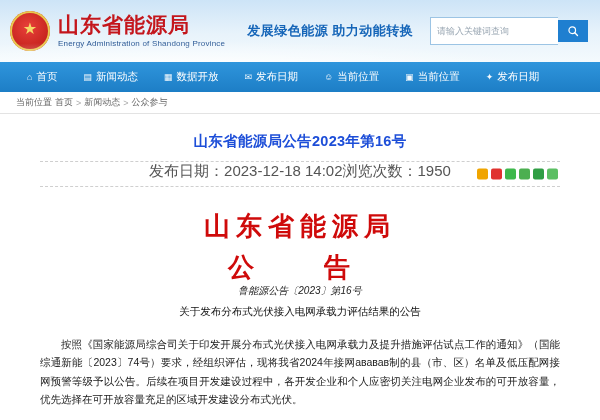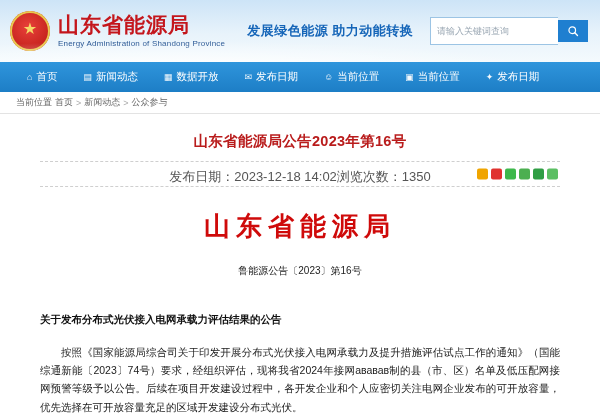--- a/index.html
+++ b/index.html
@@ -129,34 +129,34 @@
   .breadcrumb .sep { color: #aaa; }
 
   
   .article {
     padding: 10px 40px 0 40px;
   }
   .doc-title {
     text-align: center;
     font-size: 14.5px;
     font-weight: bold;
-    color: #b91c1c;
+    color: #1d4ed8;
     letter-spacing: .3px;
     margin-top: 8px;
     margin-bottom: 10px;
   }
   .meta-bar {
     border-top: 1px dashed #cfcfcf;
     border-bottom: 1px dashed #cfcfcf;
     height: 26px;
     display: flex;
-    align-items: flex-end;
+    align-items: flex-start;
     justify-content: center;
     position: relative;
-    font-size: 13px;
+    font-size: 15px;
     color: #555;
   }
   .meta-item { white-space: nowrap; }
   .share-icons {
     position: absolute; right: 2px; top: 50%;
     transform: translateY(-50%);
     display: flex; gap: 3px;
   }
   .share-icons i {
     width: 11px; height: 11px;
@@ -183,28 +183,28 @@
   }
   .big-title .line2 {
     display:block;
     letter-spacing: 22px;
     margin-top: 8px;
   }
   .doc-number {
     text-align: center;
     font-size: 10px;
     color: #222;
-    margin-top: 20px;
+    font-style: italic;
   }
   .sub-title {
-    text-align: left;
+    text-align: center;
     font-size: 10.5px;
-    font-weight: bold;
+    font-weight: normal;
     color: #111;
-    margin-top: 35px;
+    margin-top: 7px;
   }
   .body-text {
     margin-top: 16px;
     font-size: 10.5px;
     line-height: 1.75;
     color: #1b1b1b;
     text-align: justify;
     text-indent: 2em;
     font-family: "Liberation Sans", sans-serif;
   }
@@ -275,33 +275,34 @@
     <span>公众参与</span>
   </div>
 </div>
 
 <div class="article">
 
   <div class="doc-title">山东省能源局公告2023年第16号</div>
 
   <div class="meta-bar">
     <span class="meta-item">发布日期：2023-12-18 14:02</span>
-    <span class="meta-item">浏览次数：1350</span>
+    <span class="meta-item">浏览次数：1950</span>
     <span class="share-icons">
       <i class="si-1"></i>
       <i class="si-2"></i>
       <i class="si-3"></i>
       <i class="si-4"></i>
       <i class="si-5"></i>
       <i class="si-6"></i>
     </span>
   </div>
 
   <div class="big-title">
     <span>山东省能源局</span>
+    <span class="line2">公　告</span>
   </div>
 
   <div class="doc-number">鲁能源公告〔2023〕第16号</div>
 
   <div class="sub-title">关于发布分布式光伏接入电网承载力评估结果的公告</div>
 
   <div class="body-text">按照《国家能源局综合司关于印发开展分布式光伏接入电网承载力及提升措施评估试点工作的通知》（国能综通新能〔2023〕74号）要求，经组织评估，现将我省2024年接网ававав制的县（市、区）名单及低压配网接网预警等级予以公告。后续在项目开发建设过程中，各开发企业和个人应密切关注电网企业发布的可开放容量，优先选择在可开放容量充足的区域开发建设分布式光伏。</div>
 </div>
 
 </body></html>

